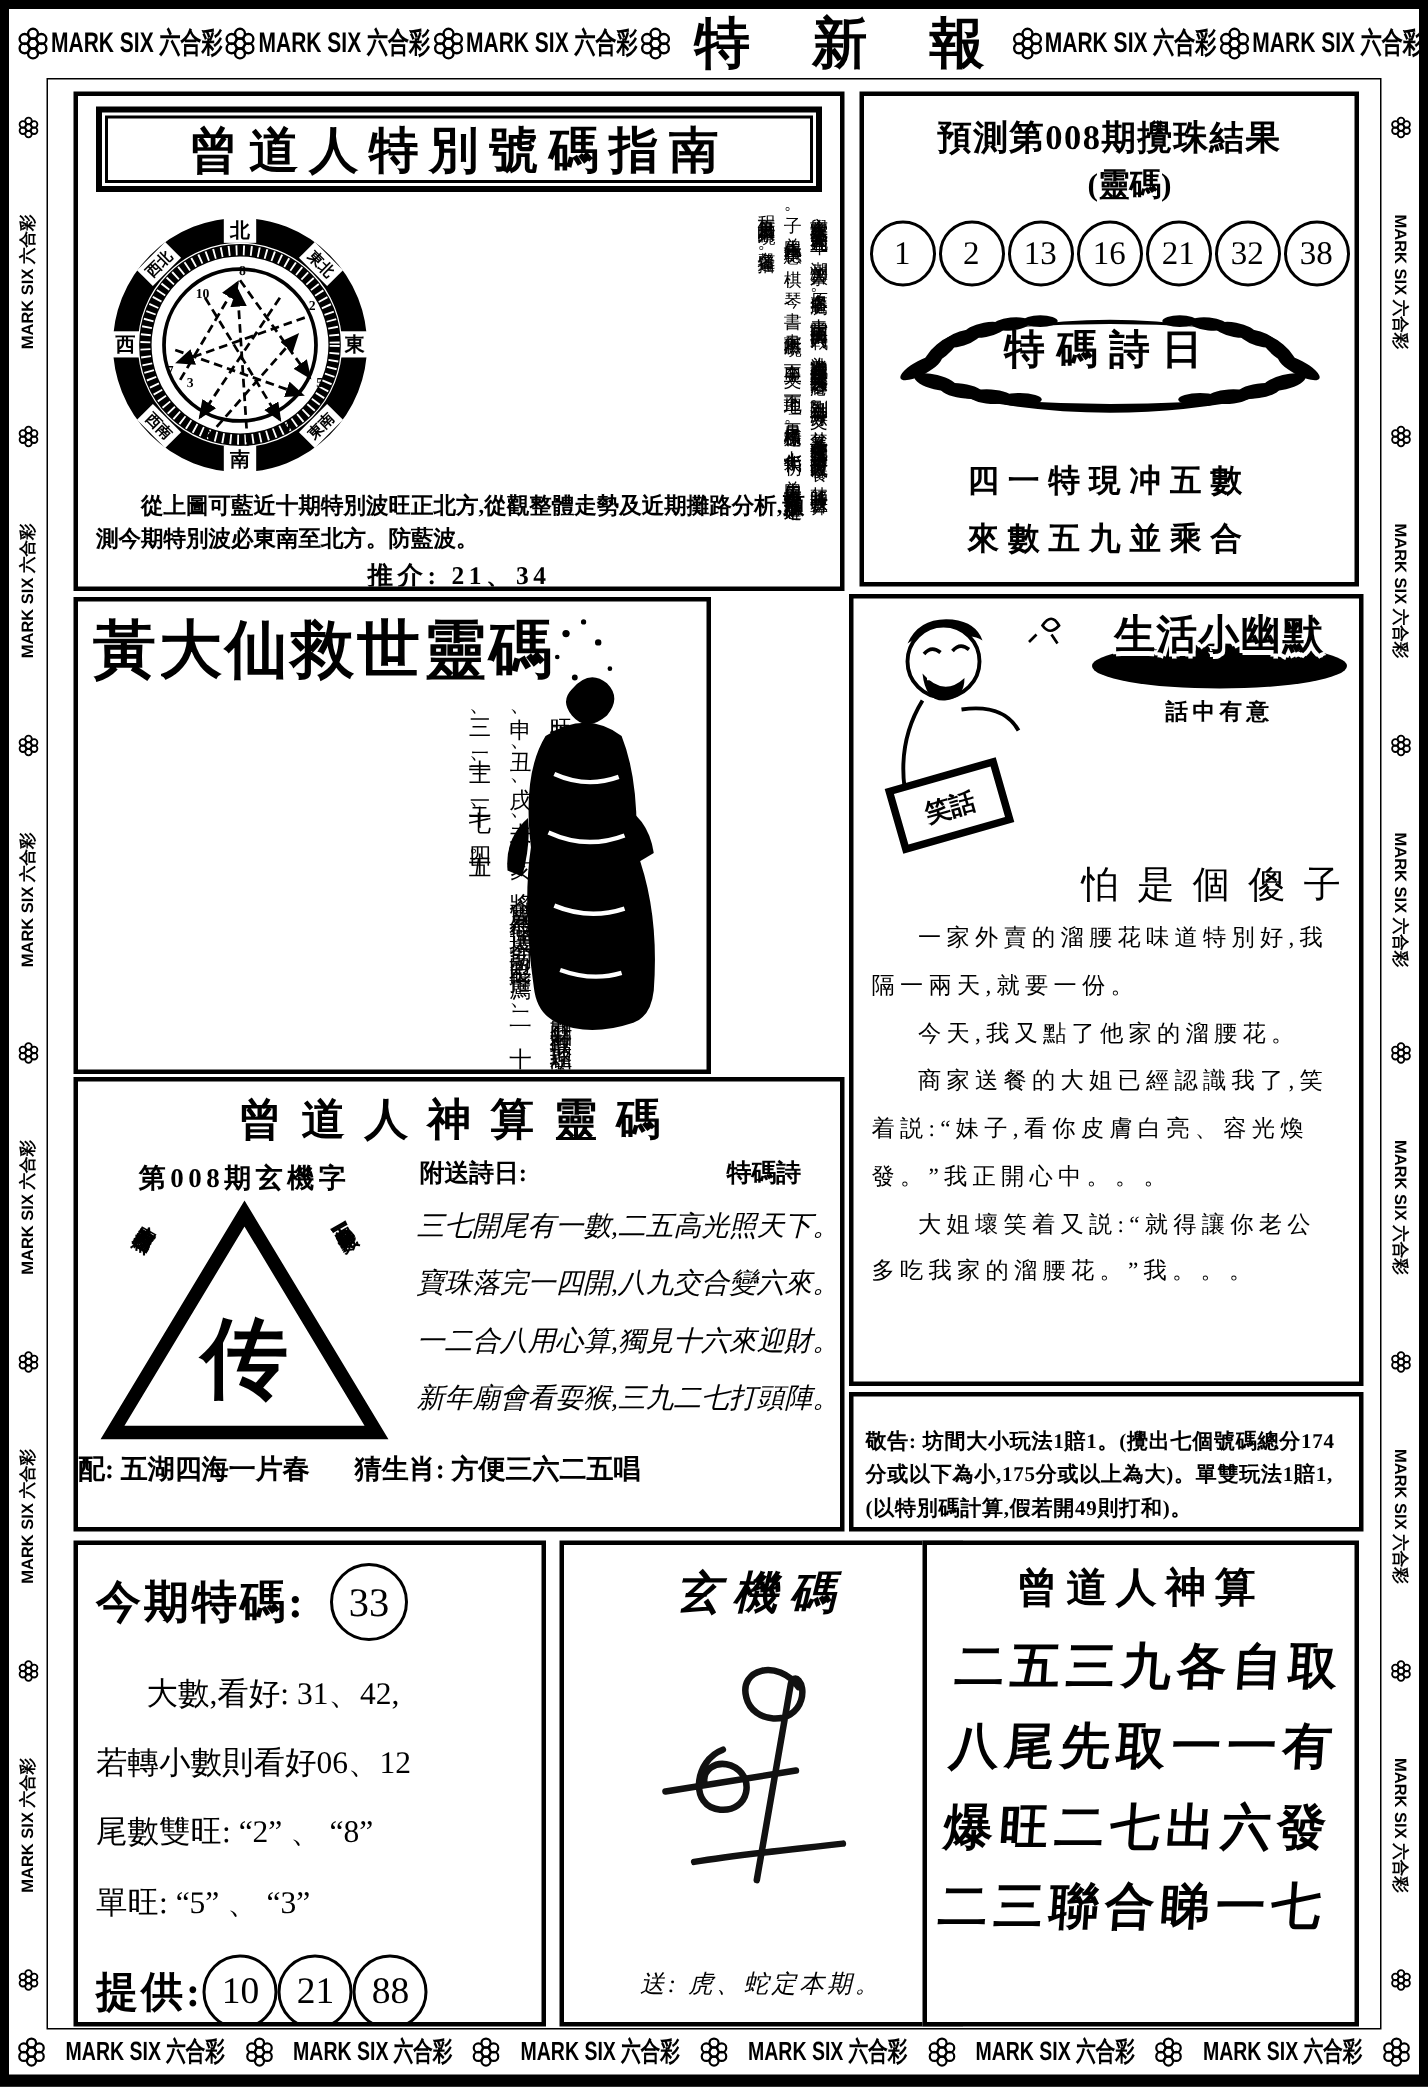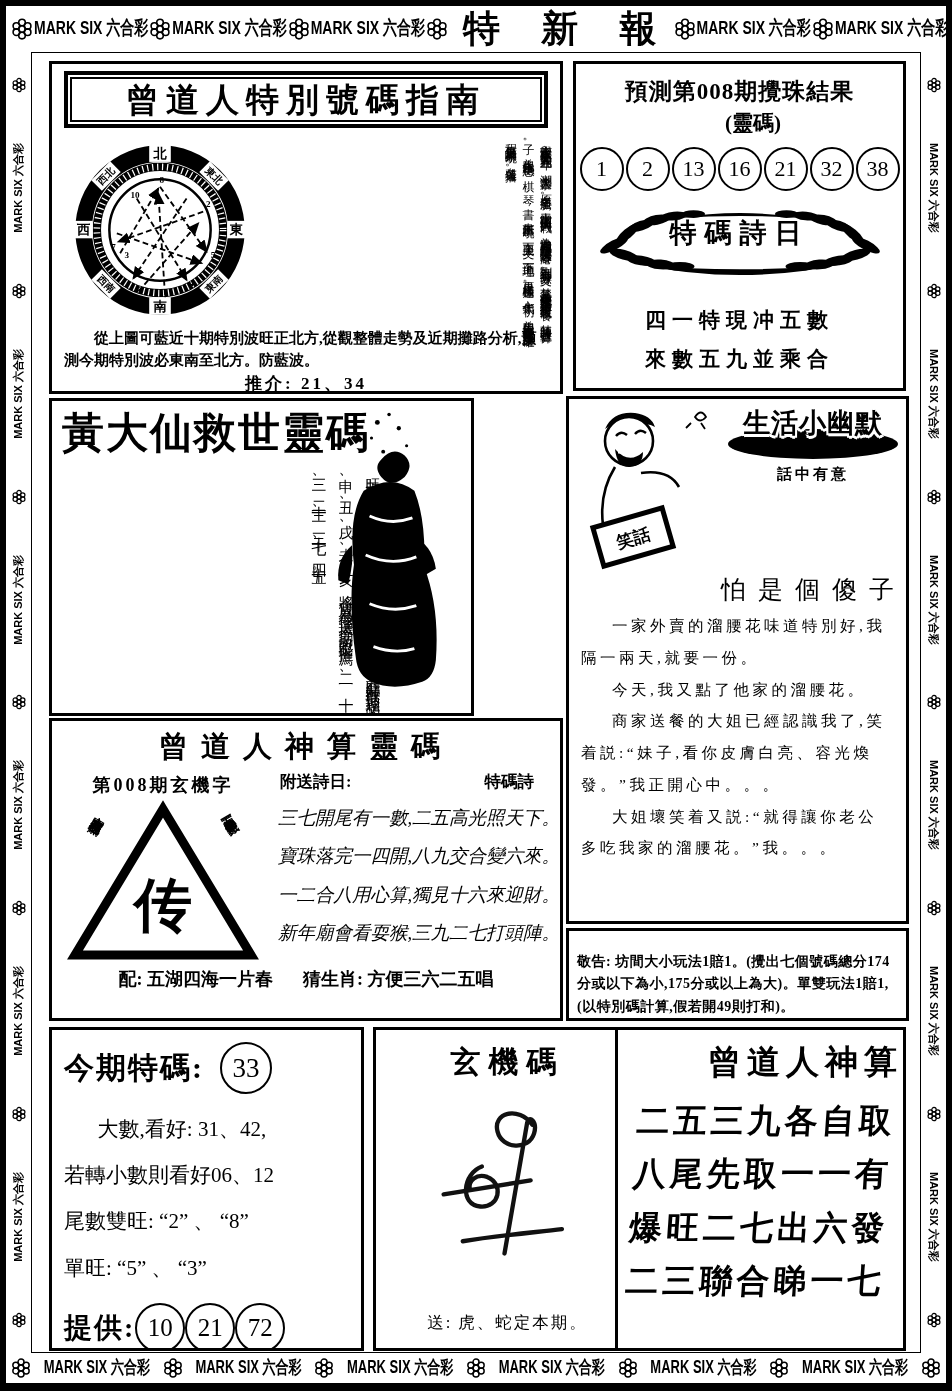--- a/index.html
+++ b/index.html
@@ -84,45 +84,45 @@
   .issue-label{font-size:18px;font-weight:bold;letter-spacing:3px;margin-top:4px;white-space:nowrap;}
   .tri-wrap{position:relative;width:220px;height:168px;margin:2px auto 0;}
   .tri-side{position:absolute;writing-mode:vertical-rl;text-orientation:mixed;font-size:12.5px;
             font-weight:bold;letter-spacing:1px;white-space:nowrap;}
   .tri-left{left:44px;top:10px;transform:rotate(30deg);transform-origin:top center;}
   .tri-right{right:44px;top:10px;transform:rotate(-30deg);transform-origin:top center;}
   .shen-right{flex:1;}
   .shen-head{display:flex;justify-content:space-between;padding:2px 26px 0 6px;
              font-size:16.5px;font-weight:bold;}
   .shen-poems{font-size:18.5px;line-height:2.08;padding-left:4px;margin-top:6px;white-space:nowrap;font-style:italic;}
-  .shen-footer{display:flex;justify-content:center;gap:30px;font-size:18px;font-weight:bold;margin-top:0;}
+  .shen-footer{display:flex;justify-content:flex-start;gap:30px;font-size:18px;font-weight:bold;margin-top:0;}
 
   
   .p-notice{left:534px;top:875px;width:343px;height:93px;}
   .notice-text{padding:20px 8px;font-size:14px;font-weight:bold;line-height:1.6;letter-spacing:0.5px;}
 
   
   .p-spec{left:17px;top:974px;width:315px;height:324px;}
   .spec-head{display:flex;align-items:center;gap:16px;margin:12px 0 0 12px;}
   .spec-label{font-size:30px;font-weight:900;letter-spacing:2px;white-space:nowrap;}
   .spec-circle{width:48px;height:48px;font-size:27px;border-width:2.5px;}
   .spec-lines{margin-top:12px;padding-left:12px;font-size:21px;line-height:2.2;white-space:nowrap;}
   .spec-lines .ind{text-indent:1.6em;}
   .spec-provide{display:flex;align-items:center;margin:12px 0 0 12px;}
   .provide-label{font-size:28px;font-weight:900;letter-spacing:2px;}
   .prov-circle{width:46px;height:46px;font-size:25px;border-width:2.5px;}
 
   
-  .p-xuan{left:341px;top:974px;width:269px;height:324px;text-align:center;}
+  .p-xuan{left:341px;top:974px;width:269px;height:324px;text-align:center;font-style:italic;}
   .xuan-title{font-size:30px;font-weight:bold;letter-spacing:8px;margin-top:12px;}
   .xuan-footer{position:absolute;left:0;bottom:14px;width:100%;font-size:16.5px;letter-spacing:2px;margin-top:24px;}
 
   
   .p-cali{left:583px;top:974px;width:291px;height:324px;text-align:center;}
-  .cali-title{font-size:33px;font-weight:bold;letter-spacing:6px;margin-top:10px;text-align:right;}
+  .cali-title{font-size:27px;font-weight:bold;letter-spacing:6px;margin-top:10px;}
   .cali-lines{margin-top:10px;font-size:33px;font-weight:900;line-height:1.62;letter-spacing:4px;
               transform:skewX(-4deg);white-space:nowrap;}
 </style>
 </head>
 <body>
 
 <div class="page">
 <div class="sheet">
 
   <div class="top-banner">
@@ -607,21 +607,21 @@
       <div class="spec-lines">
         <div class="ind">大數,看好: 31、42,</div>
         <div>若轉小數則看好06、12</div>
         <div>尾數雙旺: “2” 、 “8”</div>
         <div>單旺: “5” 、 “3”</div>
       </div>
       <div class="spec-provide">
         <span class="provide-label">提供:</span>
         <span class="circle-num prov-circle">10</span>
         <span class="circle-num prov-circle">21</span>
-        <span class="circle-num prov-circle">72</span>
+        <span class="circle-num prov-circle">88</span>
       </div>
     </div>
 
     <div class="panel p-xuan">
       <div class="xuan-title">玄機碼</div>
       <svg width="190" height="200" viewBox="0 0 200 230">
         <g stroke="#111" stroke-width="5" fill="none" stroke-linecap="round">
           <path d="M128,48 C112,26 82,34 88,56 C93,76 124,78 130,58 C134,44 124,36 122,46 L96,196"></path>
           <path d="M70,96 C48,104 44,140 68,142 C90,144 96,116 76,108 C64,104 54,112 56,122"></path>
           <path d="M26,128 L126,112"></path>

